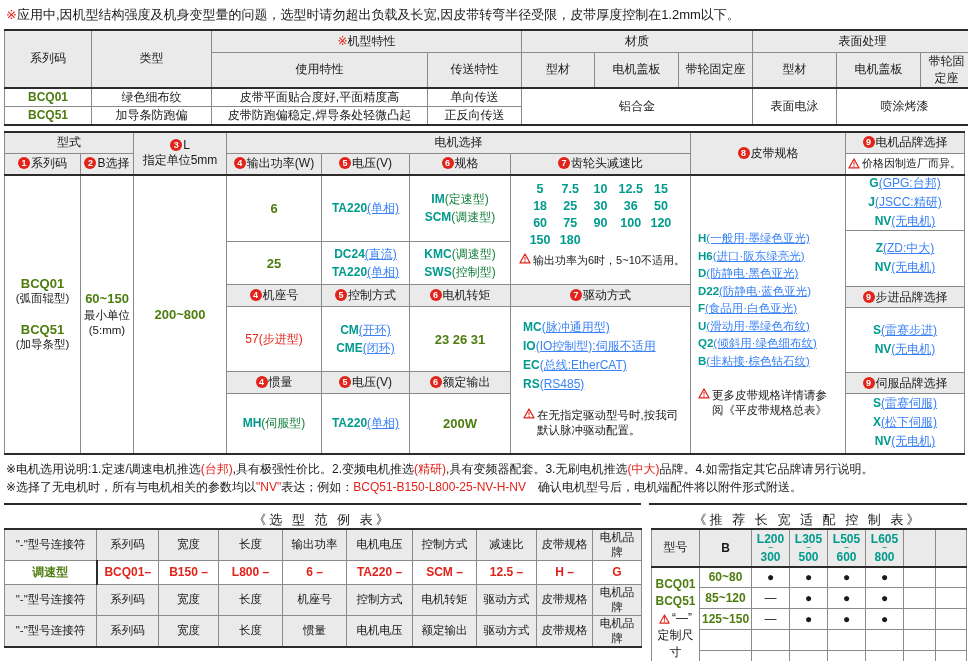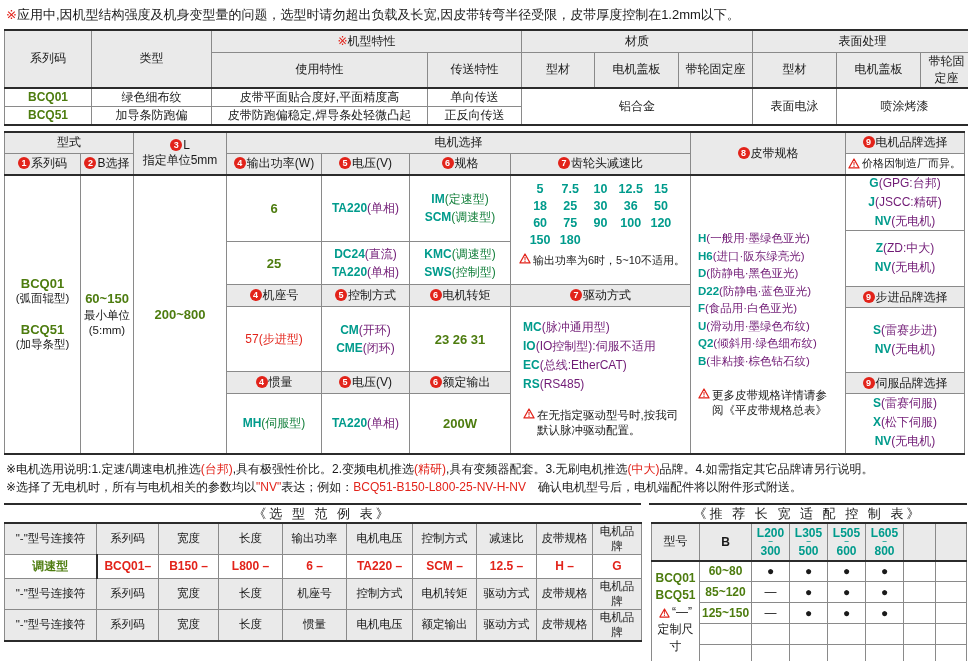--- a/index.html
+++ b/index.html
@@ -1,21 +1,21 @@
 <!DOCTYPE html>
 <html><head>
 <meta charset="utf-8">
 <style>
   html,body{margin:0;padding:0;background:#fff;}
   body{width:968px;height:661px;font-family:"Liberation Sans","DejaVu Sans",sans-serif;color:#1a1a1a;font-size:12px;overflow:hidden;}
   .page{padding:4px 0 0 0;}
   .teal{color:#4d7c0f;font-weight:bold;}
   .red{color:#e2231a;}
   .redb{color:#e2231a;font-weight:bold;}
-  .desc{color:#701a75;}
+  .desc{color:#3b82f6;text-decoration:underline;}
   .desc-red{color:#15803d;}
   table{border-collapse:collapse;table-layout:fixed;}
   th,td{border:1px solid #8a8a8a;text-align:center;padding:0 2px;overflow:hidden;}
   th{background:#eaeaea;font-weight:normal;}
   .top-note{margin:2px 4px 6px 6px;font-size:13px;line-height:17px;white-space:nowrap;}
   
   .spec{width:960px;margin:0 4px;border-top:2px solid #2b2b2b;border-bottom:2px solid #2b2b2b;}
   .spec tr#sr3 > *{border-top:2px solid #2b2b2b;}
   
   .main{width:960px;margin:5px 4px 0 4px;border-top:2px solid #2b2b2b;border-bottom:2px solid #2b2b2b;}
@@ -35,21 +35,21 @@
   .belt-cell{text-align:left;padding:14px 4px 0 7px;vertical-align:middle;}
   .belt-cell .pair{line-height:17.5px;font-size:11.5px;}
   .drive-cell{text-align:left;padding-left:12px;vertical-align:middle;}
   .drive-cell .pair{line-height:19px;}
   .series-cell div{line-height:15px;}
   .notes{margin:5px 4px 0 6px;font-size:12px;line-height:18px;white-space:nowrap;}
   
   .bottom{display:flex;margin:7px 4px 0 4px;align-items:flex-start;}
   .section-l{width:637px;border-top:2px solid #2b2b2b;}
   .section-r{width:319px;margin-left:8px;border-top:2px solid #2b2b2b;}
-  .tbl-title{text-align:center;font-size:13px;letter-spacing:3px;line-height:17px;padding-top:0;}
+  .tbl-title{text-align:center;font-size:13px;letter-spacing:3px;line-height:17px;padding-top:6px;}
   .example{width:637px;border-top:2px solid #2b2b2b;border-bottom:2px solid #2b2b2b;}
   .example th{font-size:11.5px;}
   .example td.lab{border-right:2px solid #2b2b2b;}
   .example td{font-weight:bold;font-size:12px;}
   .matrix{width:315px;border-top:2px solid #2b2b2b;border-bottom:2px solid #2b2b2b;margin-left:2px;}
   .matrix tr.m-h th{border-bottom:2px solid #2b2b2b;}
   .lcol{color:#009b8c;font-weight:bold;font-size:12px;line-height:12px;}
   .lcol .mid{font-size:8px;line-height:6px;}
   .dotc{font-size:12px;}
   .model-cell{vertical-align:middle;line-height:17px;font-size:12px;}

